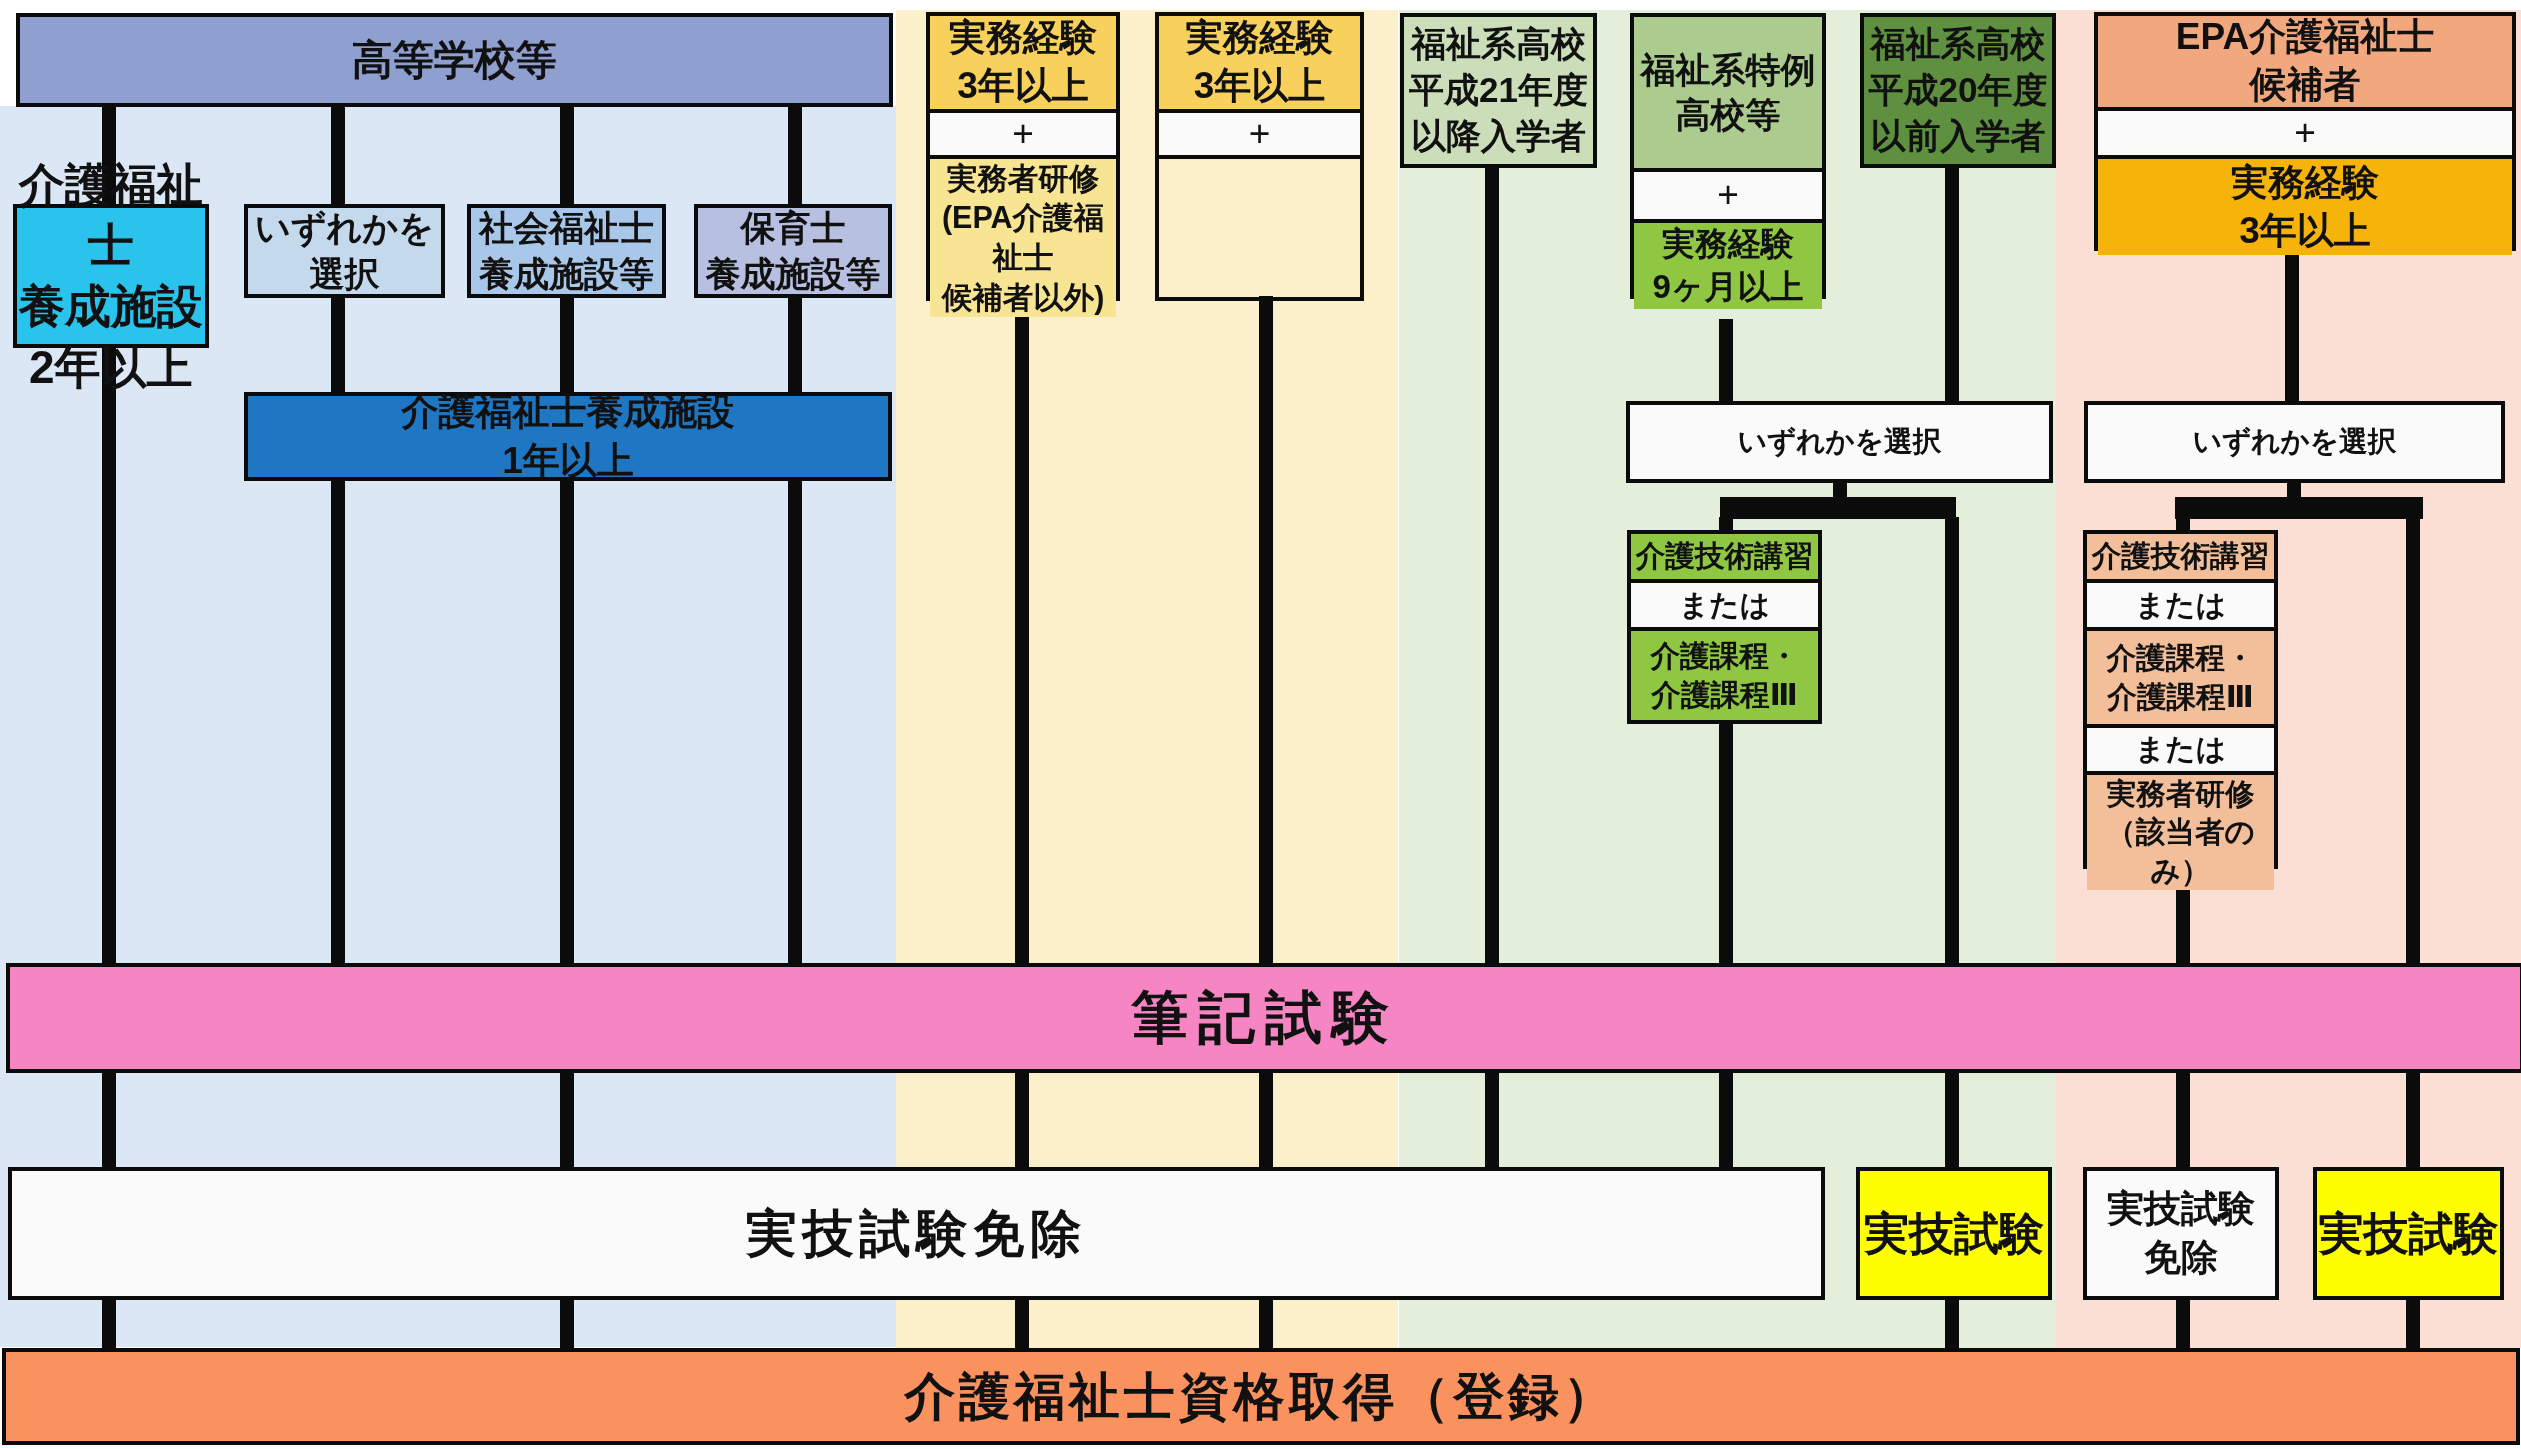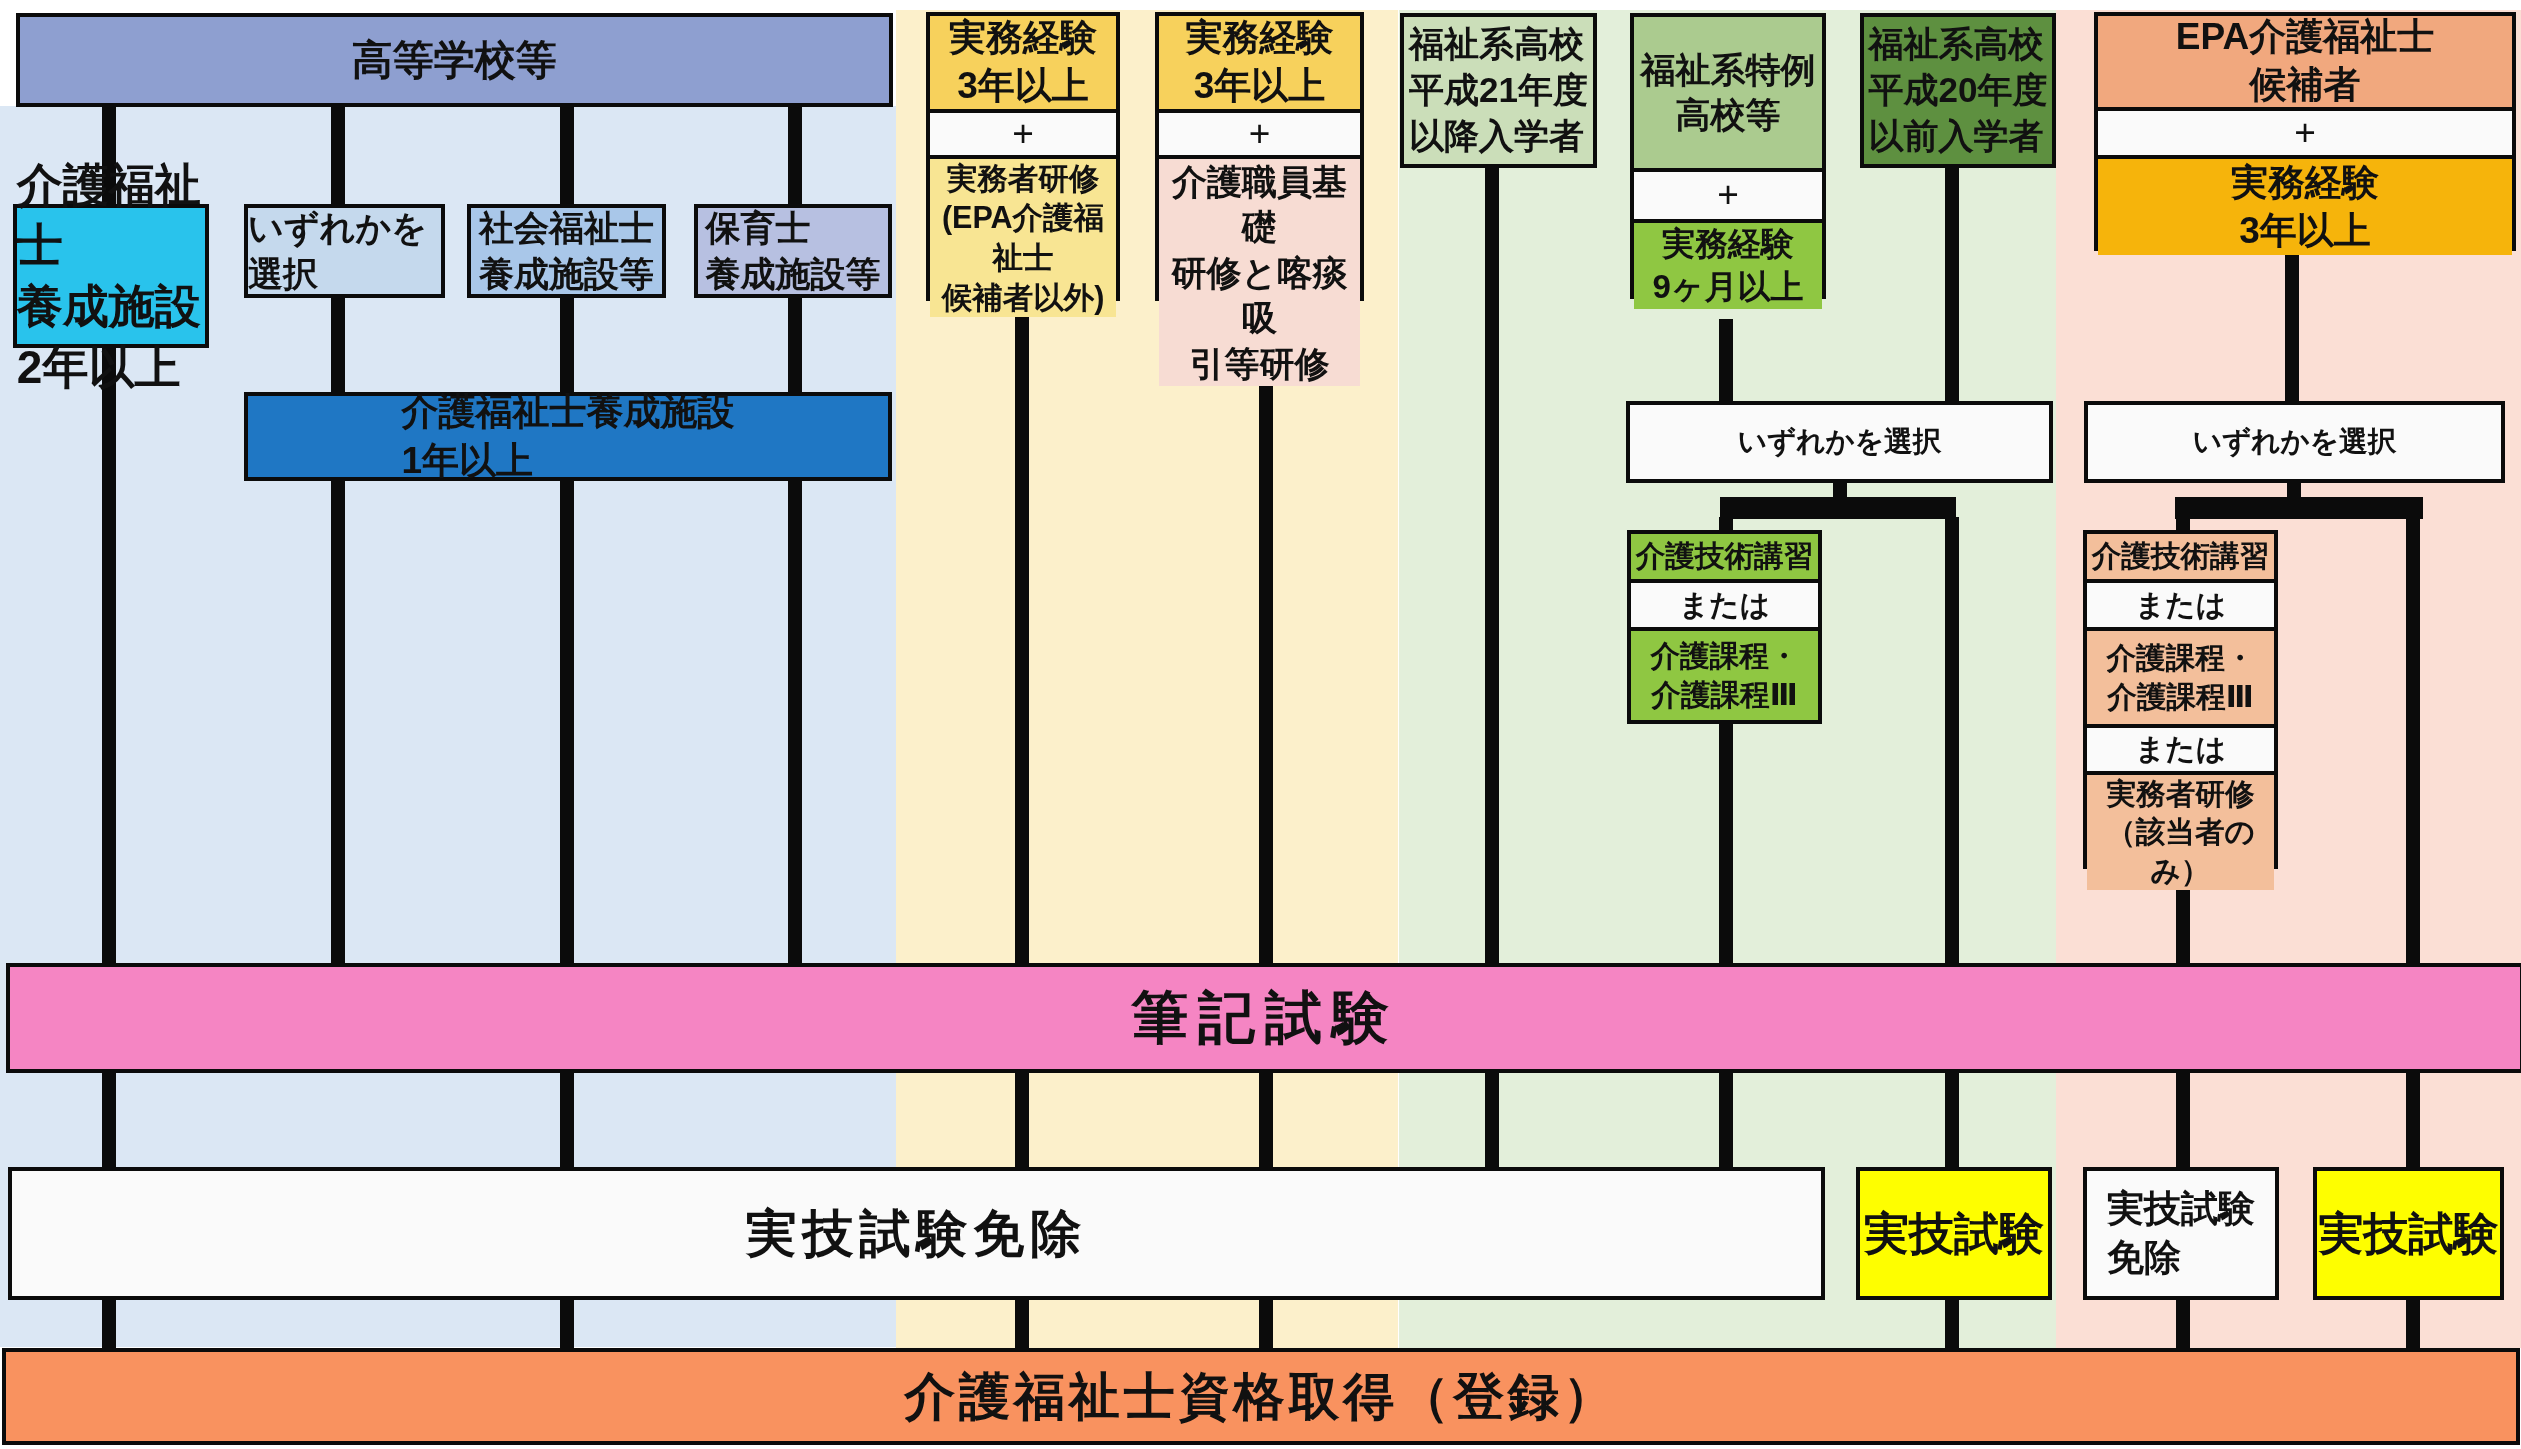--- a/index.html
+++ b/index.html
@@ -6,21 +6,21 @@
   #stage{position:relative;width:2522px;height:1449px;background:#ffffff;overflow:hidden;
          font-family:"Liberation Sans","DejaVu Sans",sans-serif;color:#111;}
   .bg{position:absolute;}
   .bg-blue{background:#dbe7f4;}
   .bg-yellow{background:#fcf0cb;}
   .bg-green{background:#e3efda;}
   .bg-pink{background:#fbdfd5;}
   .vl{position:absolute;width:13.8px;background:#0b0b0b;}
   .hb{position:absolute;background:#0b0b0b;}
   .box{position:absolute;border:4.9px solid #0b0b0b;box-sizing:border-box;
-       display:flex;align-items:center;justify-content:center;text-align:left;
+       display:flex;align-items:center;justify-content:center;text-align:center;
        font-weight:700;white-space:pre-line;line-height:1.32;}
   .stack{position:absolute;border:4.9px solid #0b0b0b;box-sizing:border-box;
          display:flex;flex-direction:column;}
   .srow{display:flex;align-items:center;justify-content:center;text-align:center;
         font-weight:700;white-space:pre-line;border-bottom:4.9px solid #0b0b0b;
         box-sizing:border-box;flex:none;line-height:1.3;}
   .srow.last{border-bottom:0;flex:1;}
   .c-header{background:#8e9fd0;font-size:41px;}
   .c-cyan{background:#29c3ec;font-size:46px;}
   .c-paleblue{background:#c5d9ed;font-size:35px;}
@@ -122,23 +122,20 @@
     <div class="srow c-plus" style="height:46px;">+</div>
     <div class="srow c-lightyellow last">実務者研修
 (EPA介護福祉士
 候補者以外)</div>
   </div>
 
   <div class="stack" style="left:1155px;top:11.8px;width:209px;height:289px;">
     <div class="srow c-gold" style="height:97px;">実務経験
 3年以上</div>
     <div class="srow c-plus" style="height:46px;">+</div>
-    <div class="srow c-palepinkbox last">介護職員基礎
-研修と喀痰吸
-引等研修</div>
   </div>
 
   <div class="box c-palegreen" style="left:1400px;top:12.8px;width:197px;height:155px;">福祉系高校
 平成21年度
 以降入学者</div>
   <div class="stack" style="left:1630px;top:12.8px;width:196px;height:286px;">
     <div class="srow c-sage" style="height:155px;">福祉系特例
 高校等</div>
     <div class="srow c-plus" style="height:51px;">+</div>
     <div class="srow c-brightgreen last">実務経験

